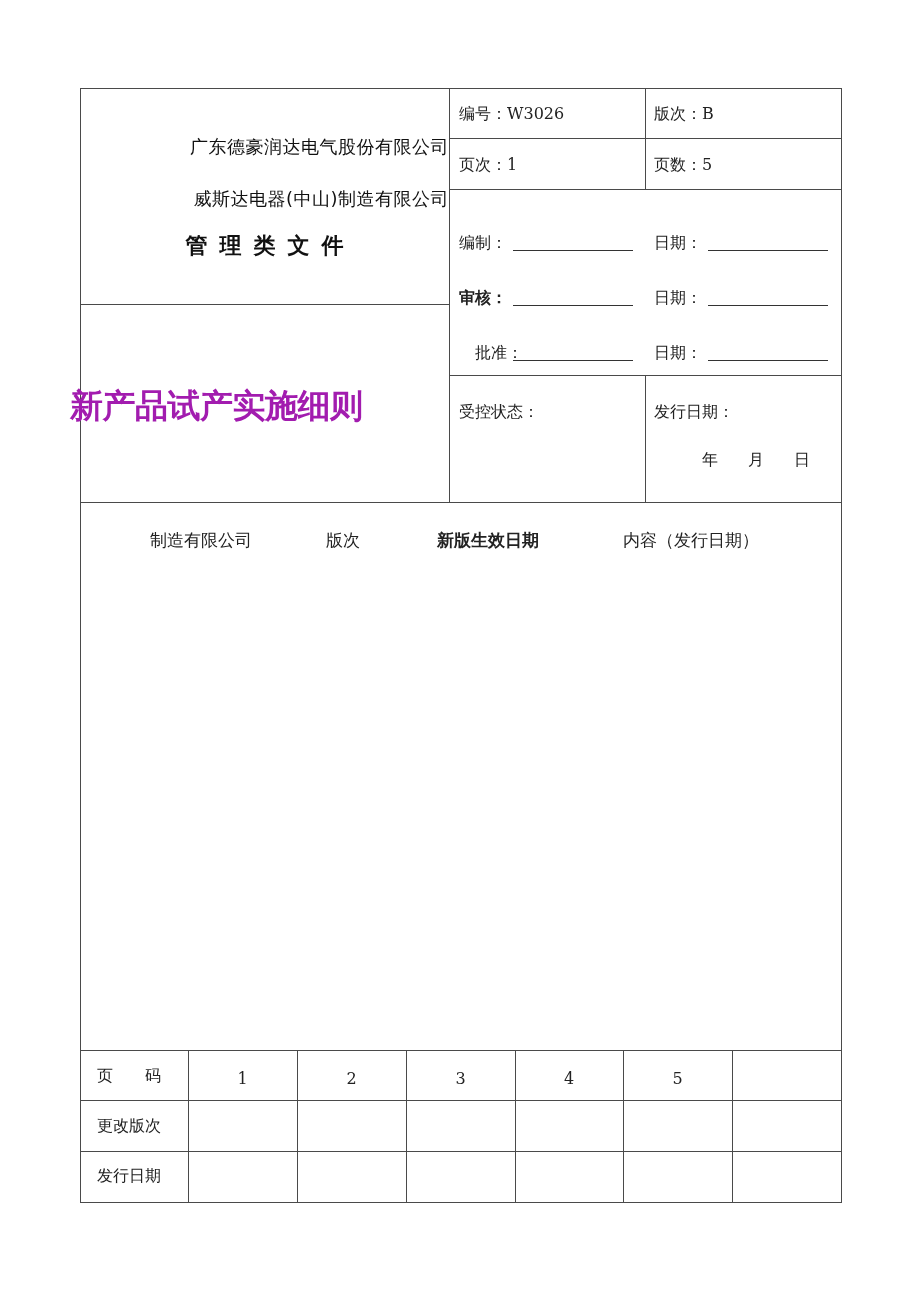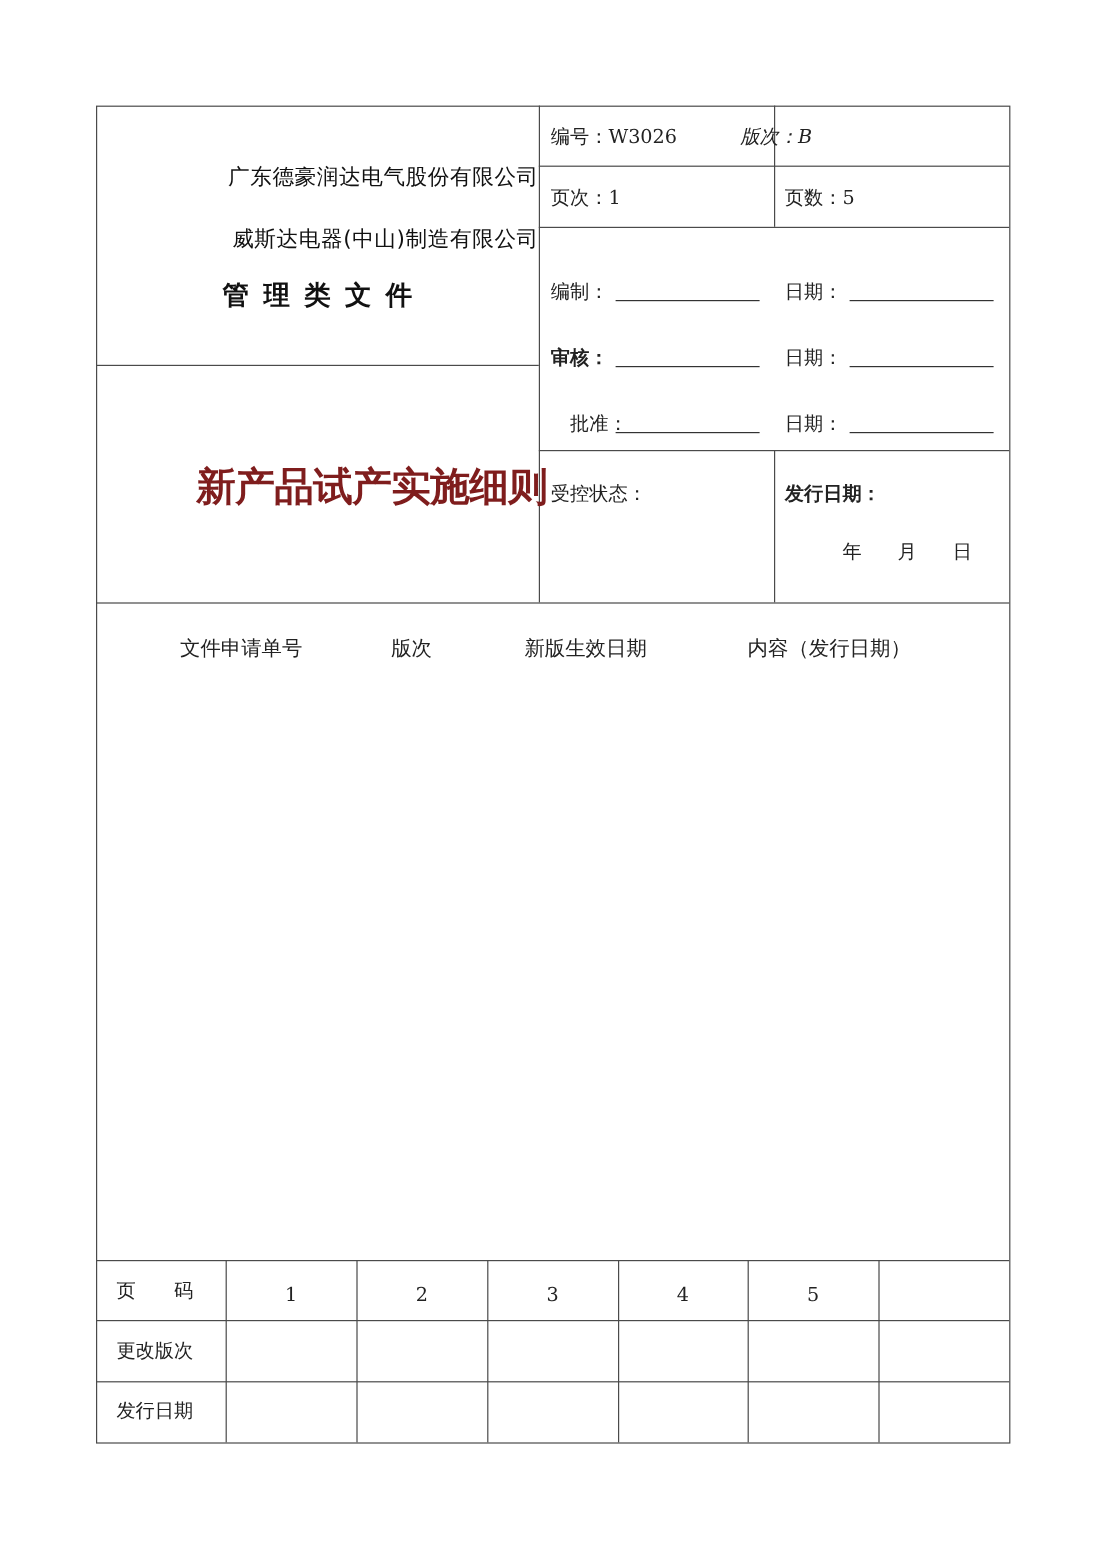--- a/index.html
+++ b/index.html
@@ -5,22 +5,22 @@
   html, body { margin:0; padding:0; background:#ffffff; }
   body { width:920px; height:1302px; position:relative; overflow:hidden;
          font-family:"DejaVu Serif","Liberation Serif",serif; color:#1a1a1a; }
   .line-h { position:absolute; height:0; border-top:1px solid #4a4a4a; }
   .line-v { position:absolute; width:0; border-left:1px solid #4a4a4a; }
   .frame { position:absolute; left:80px; top:88px; width:760px; height:1113px; border:1px solid #4a4a4a; box-sizing:content-box; }
   .company { position:absolute; left:80px; width:369px; text-align:right;
              font-family:"DejaVu Sans","Liberation Sans",sans-serif; font-size:18px; letter-spacing:0.5px; color:#111; }
   .doc-type { position:absolute; left:80px; width:369px; text-align:center;
               font-family:"DejaVu Sans","Liberation Sans",sans-serif; font-size:22px; font-weight:bold; letter-spacing:12px; color:#111; }
-  .doc-title { position:absolute; left:87px; width:369px; text-align:right;
-               font-family:"DejaVu Sans","Liberation Sans",sans-serif; font-size:33px; font-weight:bold; color:#7f1d1d; letter-spacing:-0.5px; }
+  .doc-title { position:absolute; left:70px; width:369px; text-align:left;
+               font-family:"DejaVu Sans","Liberation Sans",sans-serif; font-size:33px; font-weight:bold; color:#a21caf; letter-spacing:-0.5px; }
   .field { position:absolute; font-size:16px; color:#222; white-space:nowrap; }
   .blank { position:absolute; height:0; border-top:1px solid #333; }
   .hdr { position:absolute; font-size:17px; color:#222; white-space:nowrap; top:529px; }
   .cell { position:absolute; font-size:16px; color:#222; text-align:center; }
 </style>
 </head>
 <body>
 
 <div class="frame"></div>
 
@@ -35,21 +35,21 @@
 <div class="line-h" style="left:80px; top:502px; width:761px;"></div>
 
 <div class="company" style="top:135px;">广东德豪润达电气股份有限公司</div>
 <div class="company" style="top:187px;">威斯达电器(中山)制造有限公司</div>
 <div class="doc-type" style="top:231px; padding-left:12px; box-sizing:border-box;">管理类文件</div>
 <div class="doc-title" style="top:384px;">新产品试产实施细则</div>
 
 <div class="field" style="left:459px; top:104px;">
   <span>编号：</span><span>W3026</span>
 </div>
-<div class="field" style="left:617px; top:104px;font-style:italic;">
+<div class="field" style="left:654px; top:104px;">
   <span>版次：</span><span>B</span>
 </div>
 <div class="field" style="left:459px; top:155px;">
   <span>页次：</span><span>1</span>
 </div>
 <div class="field" style="left:654px; top:155px;">
   <span>页数：</span><span>5</span>
 </div>
 
 <div class="field" style="left:459px; top:233px;">编制：</div>
@@ -61,28 +61,28 @@
 <div class="blank" style="left:513px; top:305px; width:120px;"></div>
 <div class="field" style="left:654px; top:288px;">日期：</div>
 <div class="blank" style="left:708px; top:305px; width:120px;"></div>
 
 <div class="field" style="left:459px; top:343px;margin-left:16px;">批准：</div>
 <div class="blank" style="left:513px; top:360px; width:120px;"></div>
 <div class="field" style="left:654px; top:343px;">日期：</div>
 <div class="blank" style="left:708px; top:360px; width:120px;"></div>
 
 <div class="field" style="left:459px; top:402px;">受控状态：</div>
-<div class="field" style="left:654px; top:402px;font-weight:bold;">发行日期：</div>
+<div class="field" style="left:654px; top:402px;">发行日期：</div>
 <div class="field" style="left:702px; top:450px;">年</div>
 <div class="field" style="left:748px; top:450px;">月</div>
 <div class="field" style="left:794px; top:450px;">日</div>
 
-<div class="hdr" style="left:150px;">文件申请单号</div>
+<div class="hdr" style="left:150px;">制造有限公司</div>
 <div class="hdr" style="left:326px;">版次</div>
-<div class="hdr" style="left:437px;">新版生效日期</div>
+<div class="hdr" style="left:437px;font-weight:bold;">新版生效日期</div>
 <div class="hdr" style="left:623px;">内容（发行日期）</div>
 
 <div class="line-h" style="left:80px; top:1050px; width:761px;"></div>
 <div class="line-h" style="left:80px; top:1100px; width:761px;"></div>
 <div class="line-h" style="left:80px; top:1151px; width:761px;"></div>
 <div class="line-v" style="left:188px; top:1050px; height:152px;"></div>
 <div class="line-v" style="left:297px; top:1050px; height:152px;"></div>
 <div class="line-v" style="left:406px; top:1050px; height:152px;"></div>
 <div class="line-v" style="left:515px; top:1050px; height:152px;"></div>
 <div class="line-v" style="left:623px; top:1050px; height:152px;"></div>

